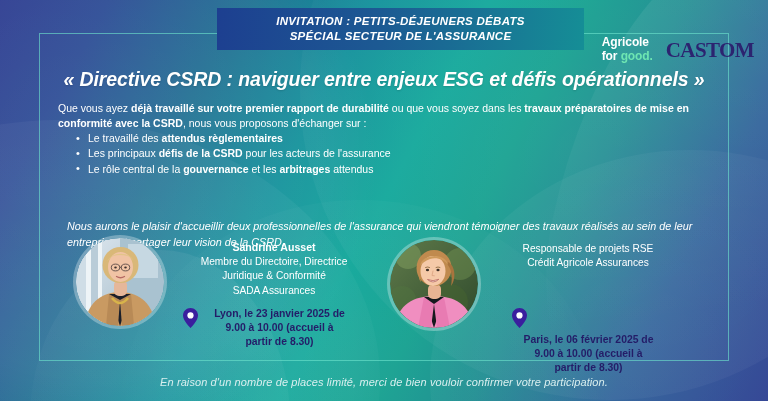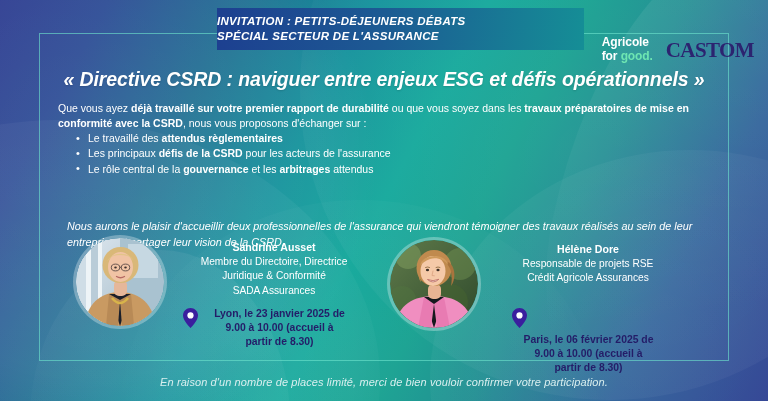--- a/index.html
+++ b/index.html
@@ -83,21 +83,21 @@
     pointer-events: none;
   }
 
   
   #header-band {
     position: absolute;
     left: 217px; top: 8px;
     width: 367px; height: 42px;
     background: linear-gradient(95deg, #1d3f90 0%, #1c5a93 45%, #158e96 100%);
     display: flex; flex-direction: column;
-    align-items: flex-start; justify-content: center;
+    align-items: center; justify-content: center;
     color: #ffffff;
     font-style: italic; font-weight: bold;
     font-size: 11.5px; letter-spacing: 0.3px;
     line-height: 15px;
     text-align: center;
   }
   #header-band .hl { white-space: nowrap; }
 
   
   #brand-area {
@@ -367,21 +367,20 @@
           <path d="M35.2 27.6 Q37.6 26.4 39.9 27.6" stroke="#8f6a40" stroke-width="0.9" fill="none"></path>
           <path d="M45.7 27.6 Q48 26.4 50.3 27.6" stroke="#8f6a40" stroke-width="0.9" fill="none"></path>
 
           <path d="M43 31 L42 35.5 L44.3 35.8" stroke="#dda684" stroke-width="0.9" fill="none" stroke-linecap="round"></path>
 
           <path d="M37.5 39.5 Q43 44.5 48.8 39.3 Q43 42 37.5 39.5 Z" fill="#ffffff" stroke="#b8665f" stroke-width="0.8"></path>
         </g>
       </svg>
     </div>
     <div class="speaker-text">
-      <span class="speaker-name">Hélène Dore</span>
       <span class="speaker-role">Responsable de projets RSE</span>
       <span class="speaker-role">Crédit Agricole Assurances</span>
     </div>
   </div>
 
   <div class="loc" id="loc-0">
     <svg class="pin-icon" width="15" height="20" viewBox="0 0 15 20">
       <path d="M7.5 0 C3.4 0 0 3.4 0 7.5 C0 13 7.5 20 7.5 20 C7.5 20 15 13 15 7.5 C15 3.4 11.6 0 7.5 0 Z" fill="#3a1f9e"></path>
       <circle cx="7.5" cy="7.4" r="3.1" fill="#ffffff"></circle>
     </svg>

